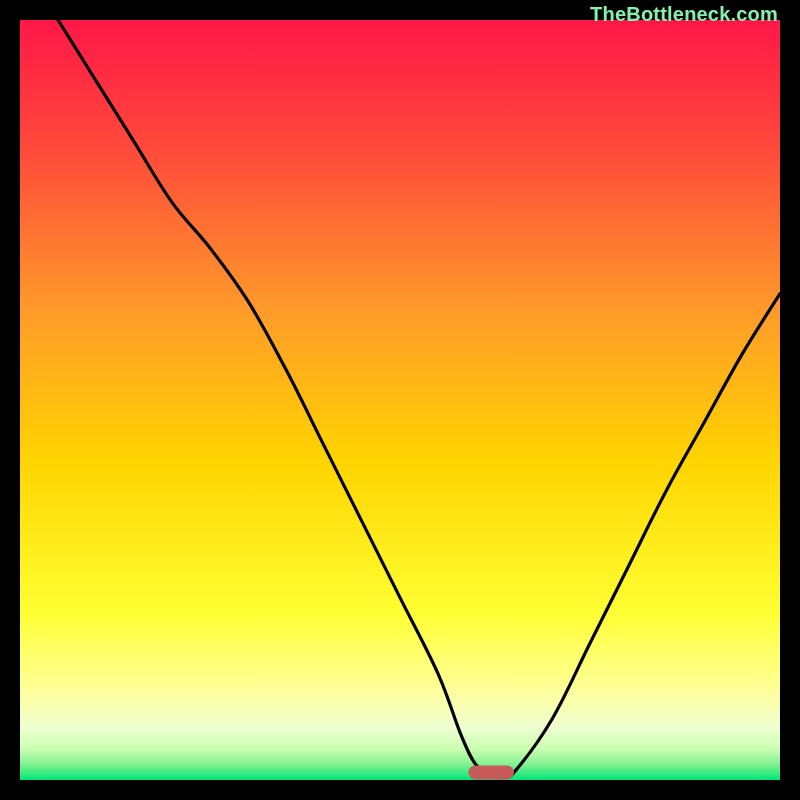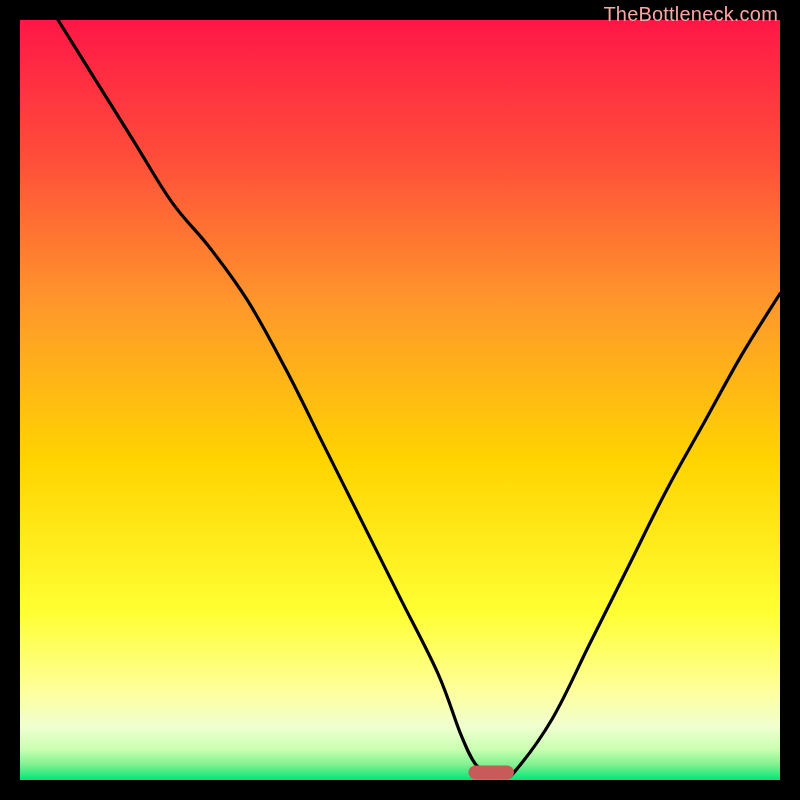--- a/index.html
+++ b/index.html
@@ -24,22 +24,22 @@
     top: 20px;
     width: 760px;
     height: 760px;
   }
   .watermark {
     position: absolute;
     top: 3px;
     right: 22px;
     font-family: Arial, Helvetica, sans-serif;
     font-size: 20px;
-    font-weight: 400;
-    color: #fca5a5;
+    font-weight: 700;
+    color: #86efac;
     letter-spacing: 0.2px;
   }
   svg { display: block; }
 </style>
 </head>
 <body>
 
 <div class="frame">
   <div class="plot">
     <svg viewBox="0 0 760 760" width="760" height="760">

